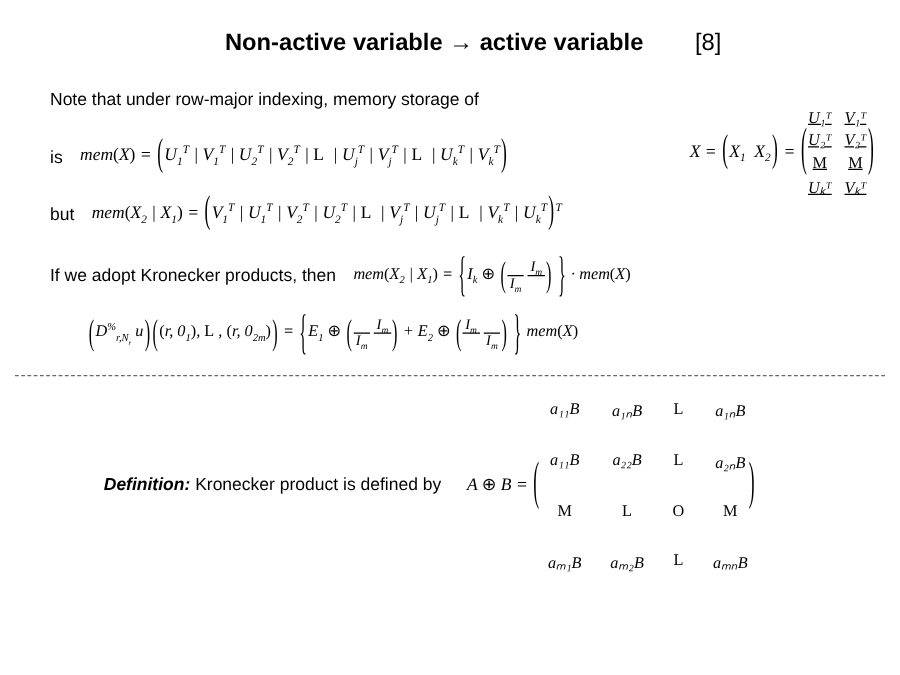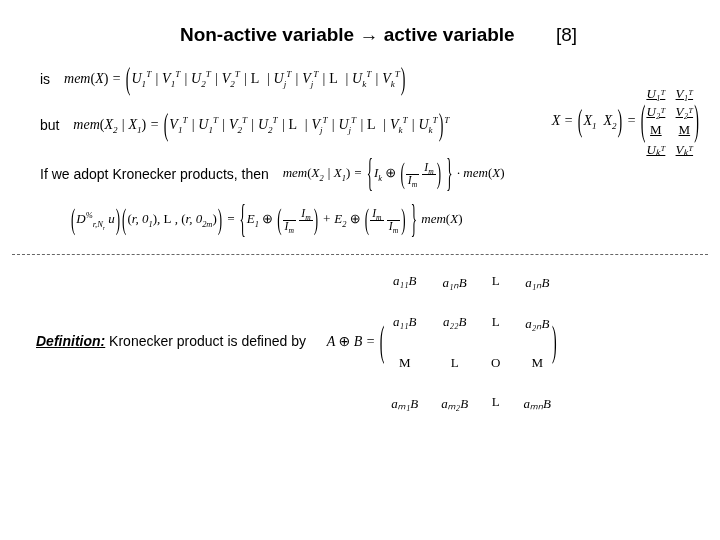--- a/index.html
+++ b/index.html
@@ -108,22 +108,22 @@
     border: none;
     border-top: 1.5px dashed #666;
     margin: 18px 12px 18px 12px;
   }
   .defn {
     font-size: 14px;
     padding-left: 36px;
   }
   .defn .dhead {
     font-style: italic;
-    text-decoration: underline;
     font-weight: bold;
+    margin-left: 47px;
   }
   .kmatrix {
     display: inline-grid;
     grid-template-columns: repeat(4, auto);
     column-gap: 10px;
     row-gap: 3px;
     vertical-align: middle;
     text-align: center;
     font-family: "Times New Roman", Times, serif;
     font-style: italic;
@@ -152,20 +152,23 @@
       <span class="cell up">M</span>
         <span class="cell up">M</span>
       <span class="cell">Uₖᵀ</span>
         <span class="cell">Vₖᵀ</span>
     </span><span class="bigger-paren">)</span>
   </span>
 </div>
 
 <div class="content">
 
+  <div class="row">
+    <span class="label">Note that under row-major indexing, memory storage of</span>
+  </div>
 
   <div class="row">
     <span class="label">is</span>
     <span class="math">
       mem<span class="up">(</span>X<span class="up">)</span> =
       <span class="big-paren">(</span>U<sub>1</sub><sup>T</sup> | V<sub>1</sub><sup>T</sup> | U<sub>2</sub><sup>T</sup> | V<sub>2</sub><sup>T</sup> | <span class="up">L</span>&nbsp; | U<sub>j</sub><sup>T</sup> | V<sub>j</sub><sup>T</sup> | <span class="up">L</span>&nbsp; | U<sub>k</sub><sup>T</sup> | V<sub>k</sub><sup>T</sup><span class="big-paren">)</span>
     </span>
   </div>
 
   <div class="row">

